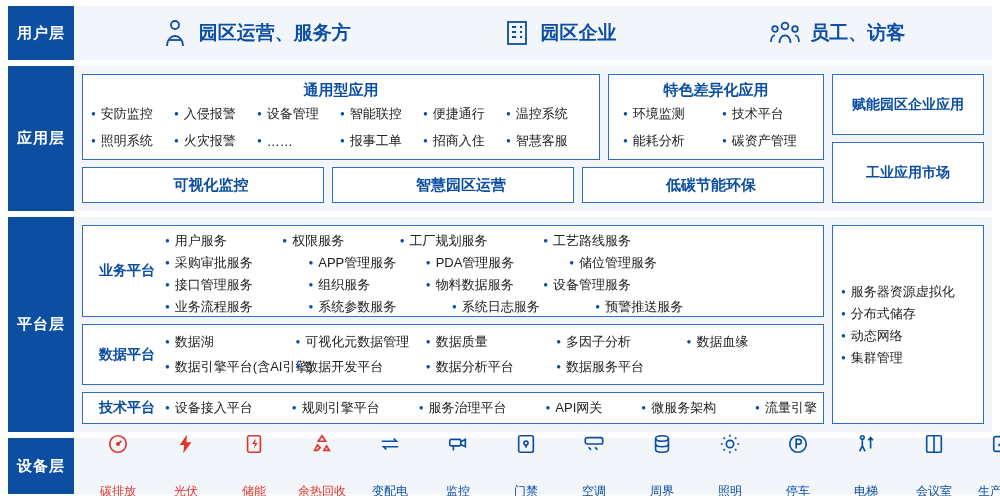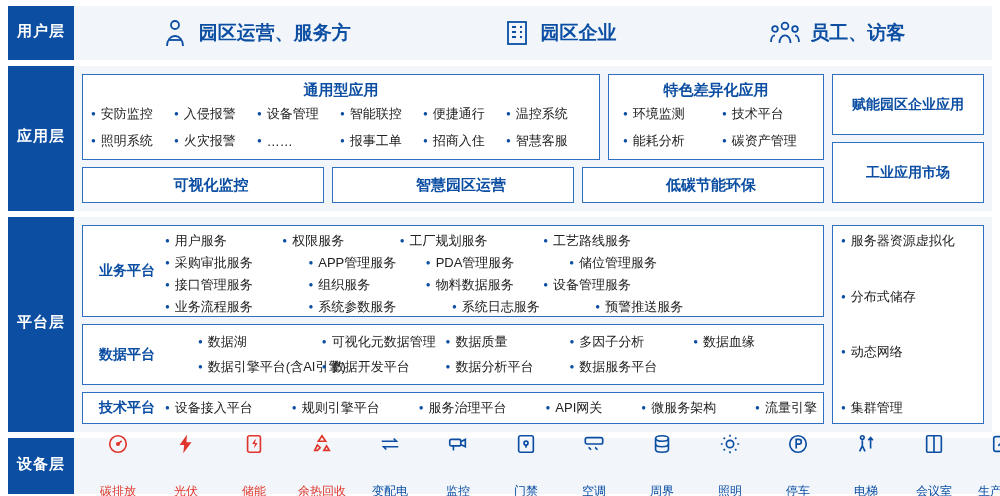--- a/index.html
+++ b/index.html
@@ -26,21 +26,20 @@
     background: #0b4ea2;
     color: #ffffff;
     font-size: 15px;
     font-weight: bold;
     letter-spacing: 1px;
     display: flex;
     align-items: center;
     justify-content: center;
     text-align: center;
     line-height: 1.25;
-    font-family: Liberation Mono, monospace;
   }
   .layer-body {
     flex: 1 1 auto;
     background: #f2f6fb;
     display: flex;
   }
 
   
   .user-row { height: 54px; }
   .user-body {
@@ -164,32 +163,32 @@
   }
   .plat-items {
     flex: 1 1 auto;
     display: flex;
     flex-wrap: wrap;
     align-content: space-around;
   }
   .biz { height: 92px; }
   .biz .plat-items .chip { width: 18%; }
   .biz .plat-items .chip.w22 { width: 22%; }
-  .dat { height: 66px; gap: 33px; }
+  .dat { height: 66px; }
   .dat .plat-items .chip { width: 20%; }
   .tec { height: 34px; }
   .tec .plat-items { flex-wrap: nowrap; align-items: center; justify-content: space-between; }
   .tec .plat-items .chip { width: auto; }
   .plat-right {
     width: 152px;
     flex: 0 0 152px;
     padding: 4px 8px;
     display: flex;
     flex-direction: column;
-    justify-content: space-between;
+    justify-content: center;
   }
   .plat-right .chip { font-size: 13px; width: 100%; }
 
   
   .dev-row { height: 56px; margin-bottom: 0; }
   .dev-body {
     align-items: center;
     justify-content: space-between;
     padding: 4px 10px;
   }

